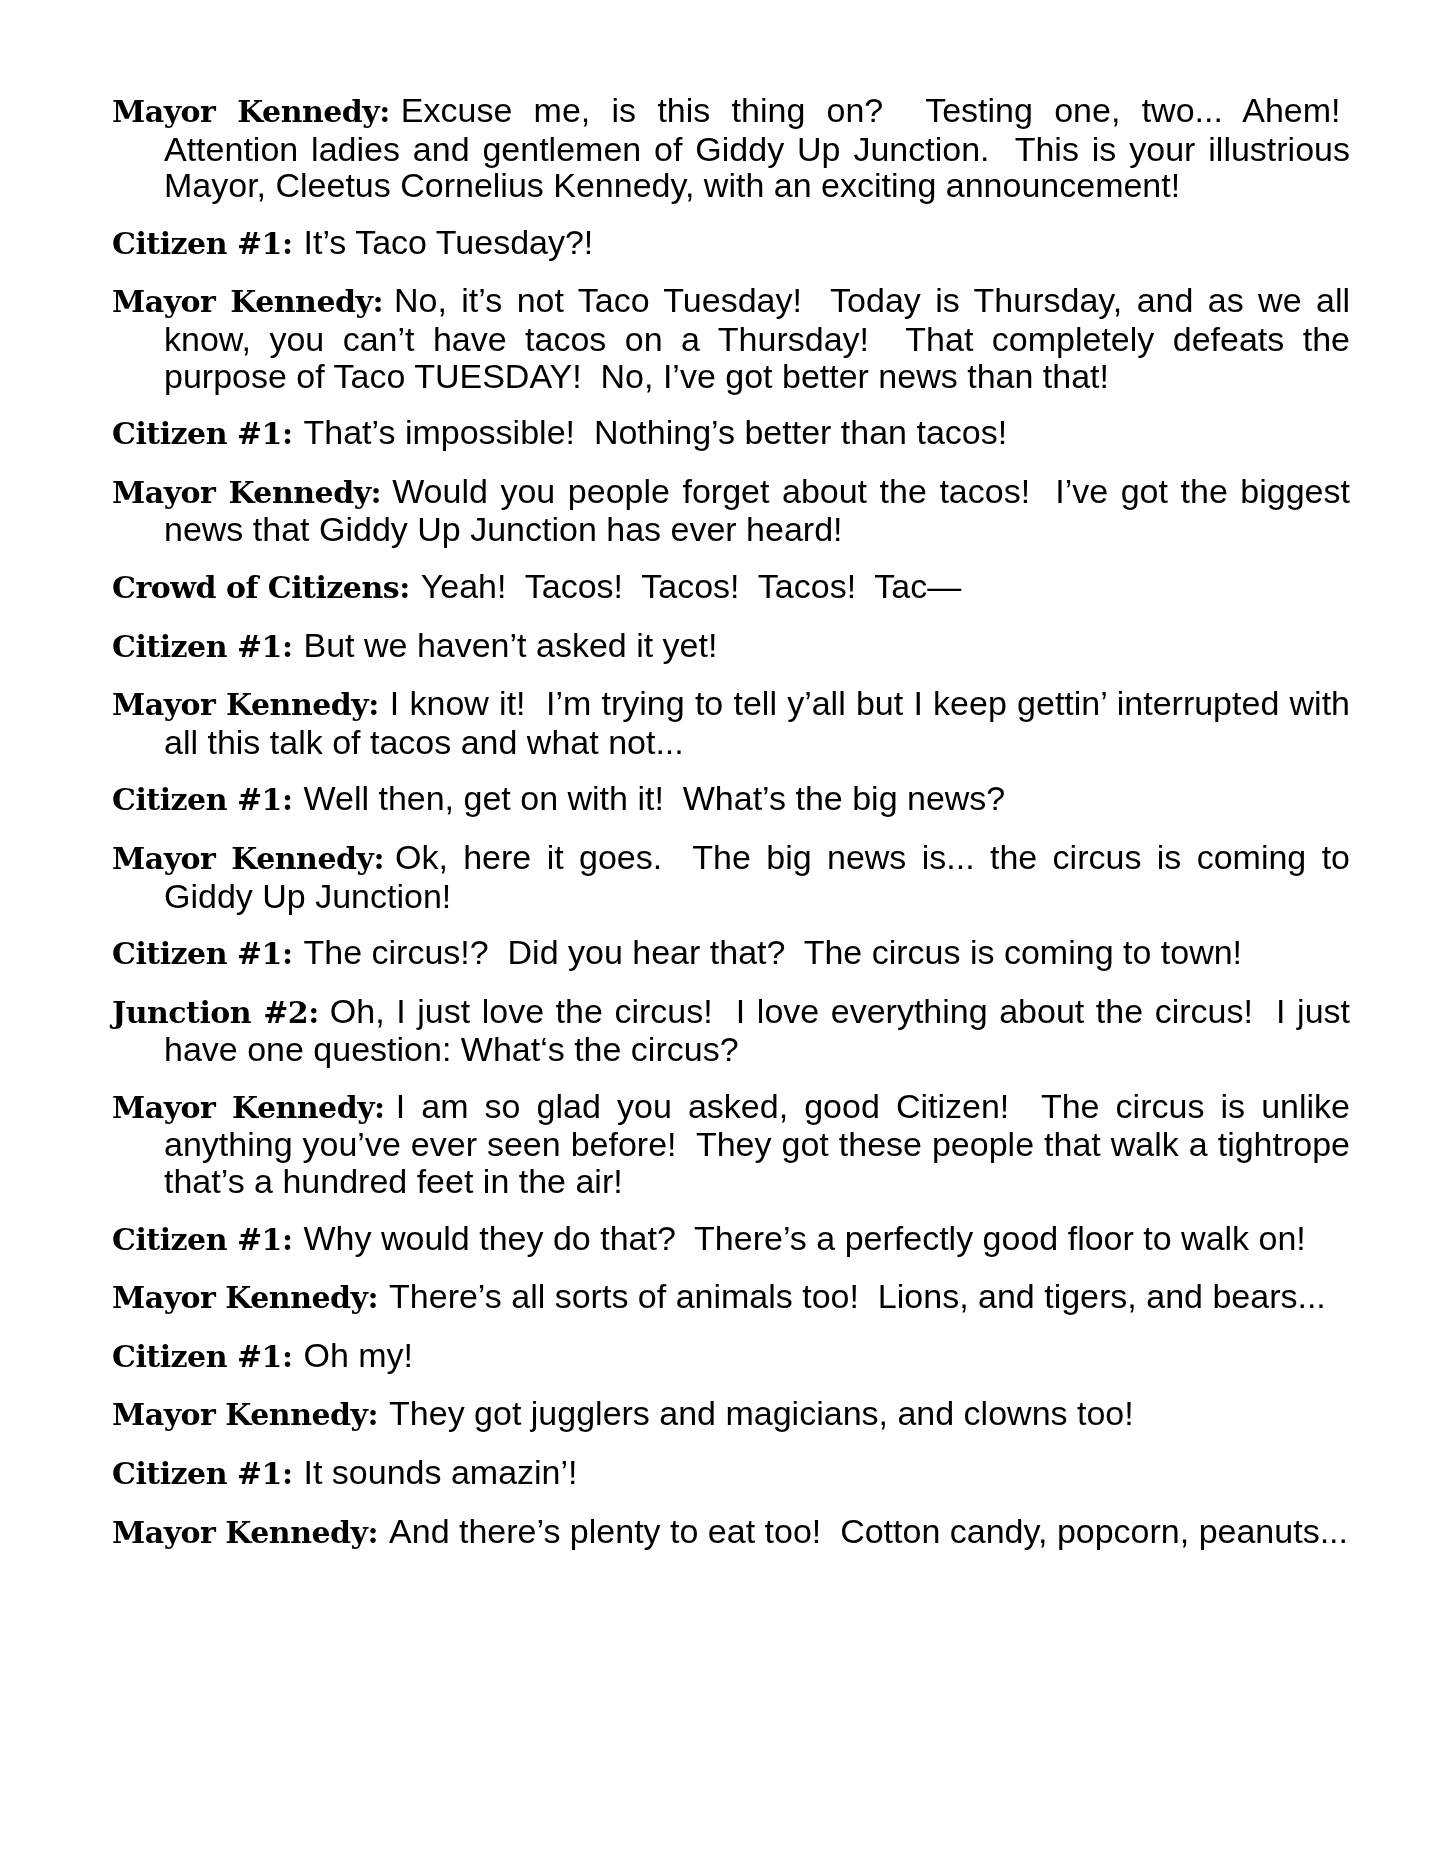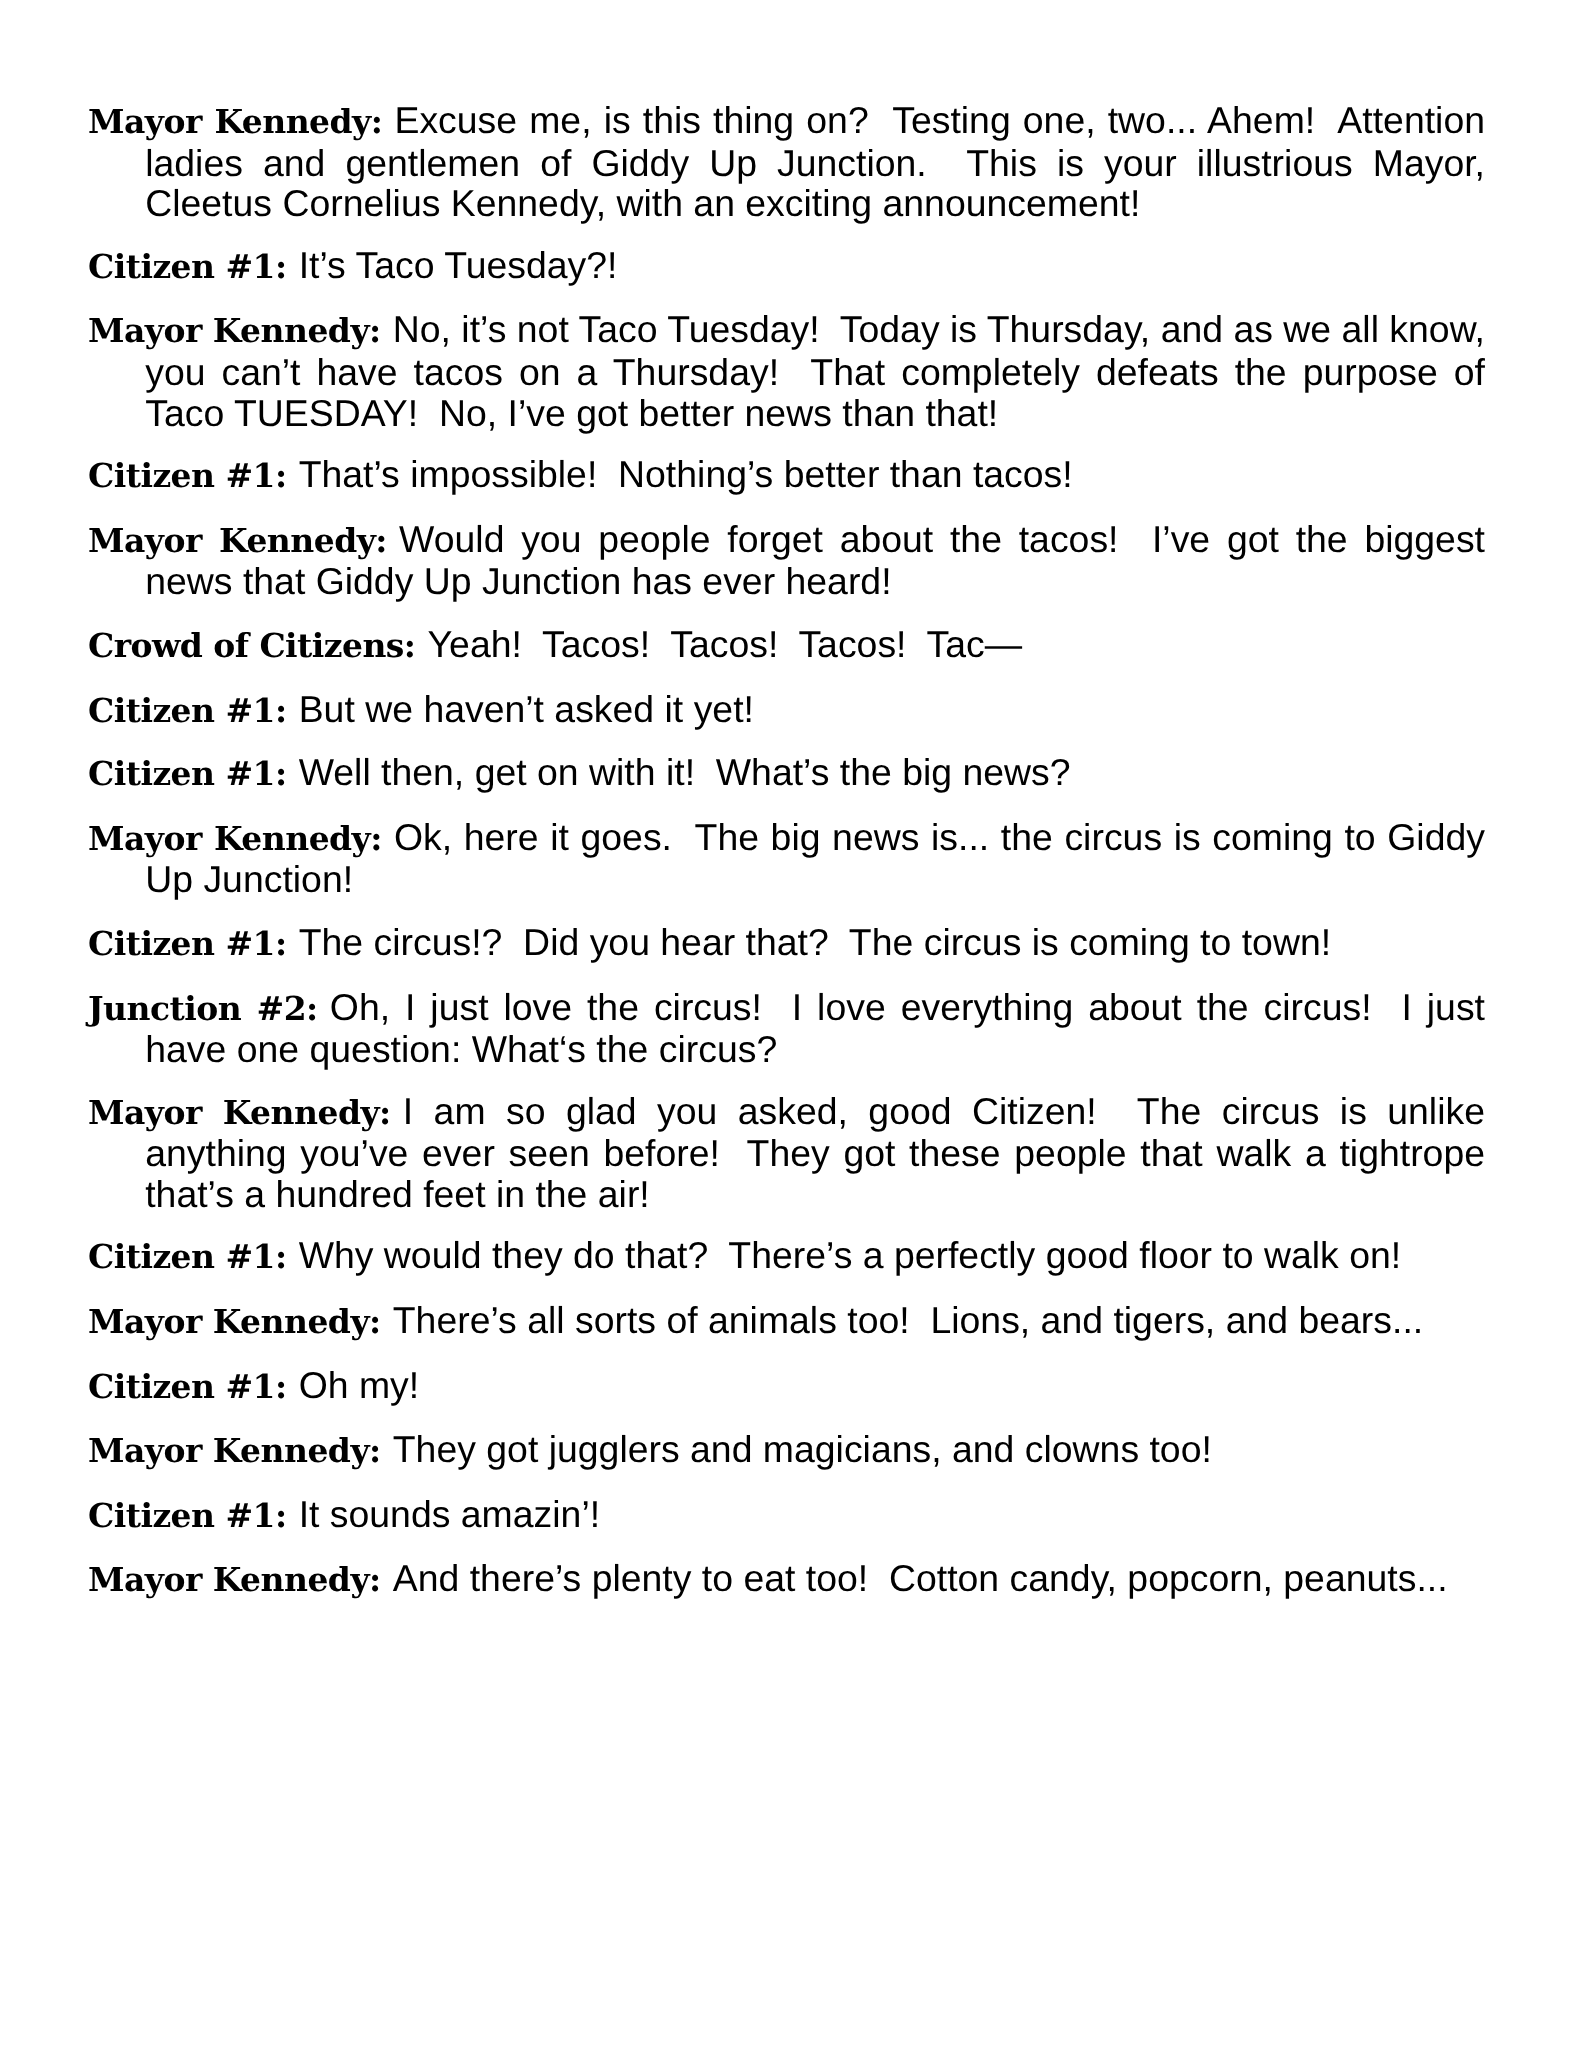--- a/index.html
+++ b/index.html
@@ -6,21 +6,21 @@
     margin: 0;
     padding: 0;
     background: #ffffff;
   }
   .page {
     position: relative;
     width: 1445px;
     height: 1870px;
     box-sizing: border-box;
     background: #ffffff;
-    padding: 92px 95px 40px 80px;
+    padding: 92px 95px 40px 112px;
     overflow: hidden;
     color: #000000;
   }
   .para {
     margin: 0 0 20px 0;
     font-family: "Liberation Sans", sans-serif;
     font-size: 34px;
     line-height: 36.6px;
     color: #000000;
     text-align: justify;
@@ -51,20 +51,21 @@
   <p class="para"><span class="speaker">Mayor Kennedy:</span><span class="line">No, it’s not Taco Tuesday!&nbsp; Today is Thursday, and as we all know, you can’t have tacos on a Thursday!&nbsp; That completely defeats the purpose of Taco TUESDAY!&nbsp; No, I’ve got better news than that!</span></p>
 
   <p class="para"><span class="speaker">Citizen #1:</span><span class="line">That’s impossible!&nbsp; Nothing’s better than tacos!</span></p>
 
   <p class="para"><span class="speaker">Mayor Kennedy:</span><span class="line">Would you people forget about the tacos!&nbsp; I’ve got the biggest news that Giddy Up Junction has ever heard!</span></p>
 
   <p class="para"><span class="speaker">Crowd of Citizens:</span><span class="line">Yeah!&nbsp; Tacos!&nbsp; Tacos!&nbsp; Tacos!&nbsp; Tac—</span></p>
 
   <p class="para"><span class="speaker">Citizen #1:</span><span class="line">But we haven’t asked it yet!</span></p>
 
+  <p class="para"><span class="speaker">Mayor Kennedy:</span><span class="line">I know it!&nbsp; I’m trying to tell y’all but I keep gettin’ interrupted with all this talk of tacos and what not...</span></p>
 
   <p class="para"><span class="speaker">Citizen #1:</span><span class="line">Well then, get on with it!&nbsp; What’s the big news?</span></p>
 
   <p class="para"><span class="speaker">Mayor Kennedy:</span><span class="line">Ok, here it goes.&nbsp; The big news is... the circus is coming to Giddy Up Junction!</span></p>
 
   <p class="para"><span class="speaker">Citizen #1:</span><span class="line">The circus!?&nbsp; Did you hear that?&nbsp; The circus is coming to town!</span></p>
 
   <p class="para"><span class="speaker">Junction #2:</span><span class="line">Oh, I just love the circus!&nbsp; I love everything about the circus!&nbsp; I just have one question: What‘s the circus?</span></p>
 
   <p class="para"><span class="speaker">Mayor Kennedy:</span><span class="line">I am so glad you asked, good Citizen!&nbsp; The circus is unlike anything you’ve ever seen before!&nbsp; They got these people that walk a tightrope that’s a hundred feet in the air!</span></p>

